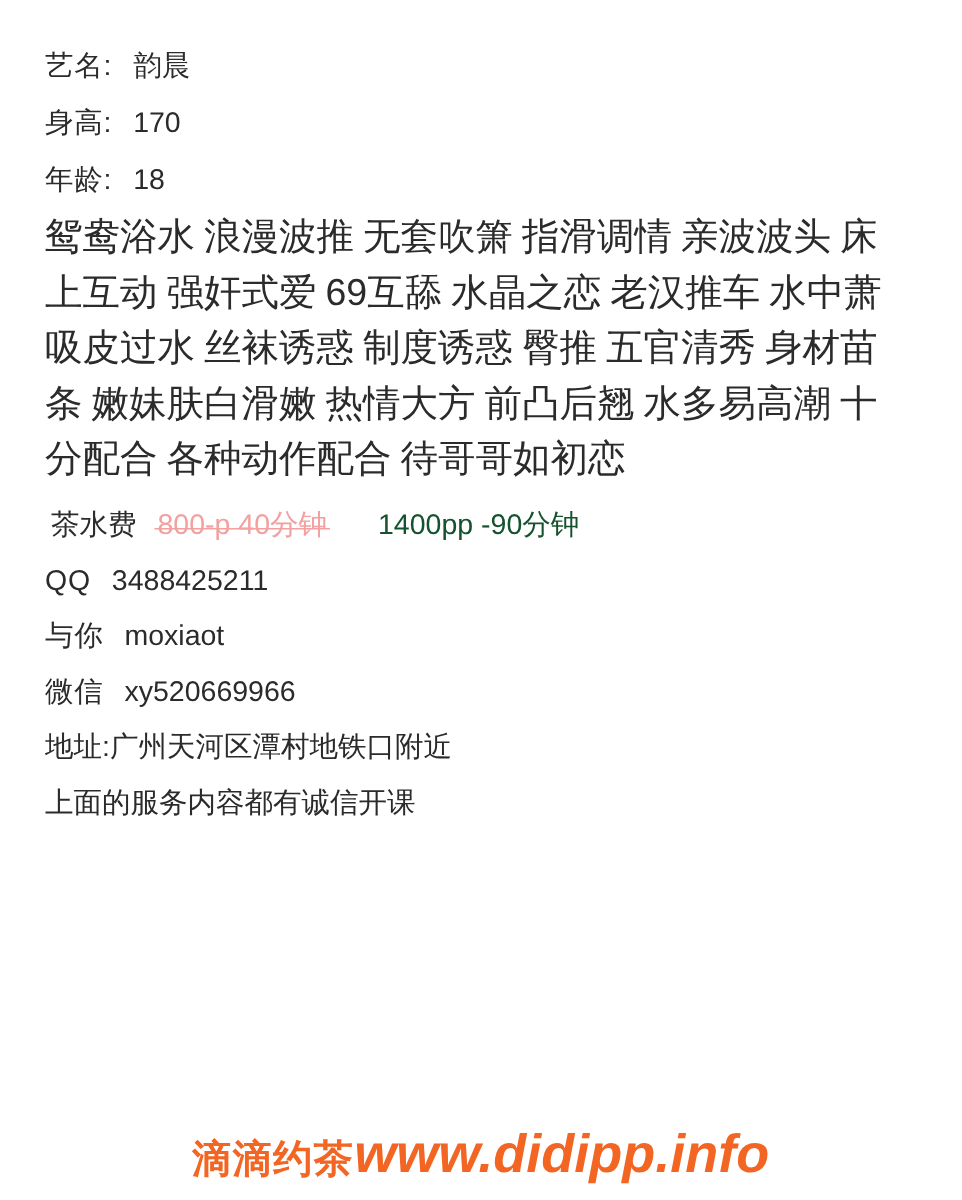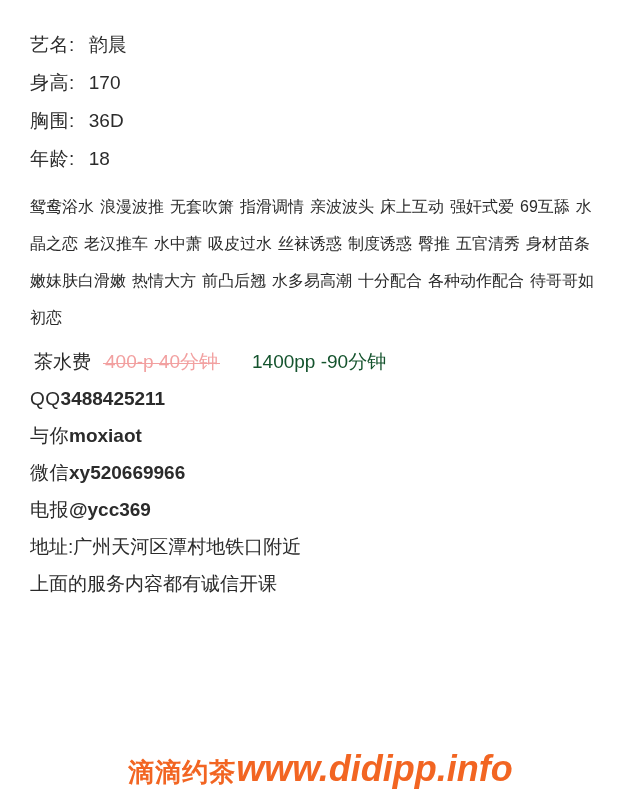--- a/index.html
+++ b/index.html
@@ -33,22 +33,21 @@
     line-height: 38px;
     white-space: nowrap;
   }
   .field-label {
     letter-spacing: 0.5px;
   }
   .field-value {
     margin-left: 14px;
   }
   .services {
-    margin-top: 10px;
-    font-size: 16px;
+    font-size: 25px;
     line-height: 37px;
     width: 570px;
     word-break: break-word;
   }
   .services span {
     margin-right: 6px;
   }
   .price-row {
     margin-top: 8px;
     font-size: 19px;
@@ -80,22 +79,21 @@
   }
   .contact-row {
     font-size: 19px;
     line-height: 37px;
     white-space: nowrap;
   }
   .contact-label {
     letter-spacing: 0.5px;
   }
   .contact-value {
-    margin-left: 0;
-    font-weight: bold;
+    margin-left: 14px;
   }
   .note-row {
     font-size: 19px;
     line-height: 37px;
   }
   .footer {
     position: absolute;
     left: 0;
     top: 736px;
     width: 641px;
@@ -123,47 +121,41 @@
 
   <div class="content">
 
     <div class="field-row">
       <span class="field-label">艺名:</span><span class="field-value">韵晨</span>
     </div>
     <div class="field-row">
       <span class="field-label">身高:</span><span class="field-value">170</span>
     </div>
     <div class="field-row">
-      <span class="field-label">胸围:</span><span class="field-value">36D</span>
-    </div>
-    <div class="field-row">
       <span class="field-label">年龄:</span><span class="field-value">18</span>
     </div>
 
     <div class="services">
       <span>鸳鸯浴水</span><span>浪漫波推</span><span>无套吹箫</span><span>指滑调情</span><span>亲波波头</span><span>床上互动</span><span>强奸式爱</span><span>69互舔</span><span>水晶之恋</span><span>老汉推车</span><span>水中萧</span><span>吸皮过水</span><span>丝袜诱惑</span><span>制度诱惑</span><span>臀推</span><span>五官清秀</span><span>身材苗条</span><span>嫩妹肤白滑嫩</span><span>热情大方</span><span>前凸后翘</span><span>水多易高潮</span><span>十分配合</span><span>各种动作配合</span><span>待哥哥如初恋</span>
     </div>
 
     <div class="price-row">
       <span class="price-label">茶水费</span>
-      <span class="price-struck">400-p 40分钟</span>
+      <span class="price-struck">800-p 40分钟</span>
       <span class="price-main">1400pp -90分钟</span>
     </div>
 
     <div class="contact-row">
       <span class="contact-label">QQ</span><span class="contact-value">3488425211</span>
     </div>
     <div class="contact-row">
       <span class="contact-label">与你</span><span class="contact-value">moxiaot</span>
     </div>
     <div class="contact-row">
       <span class="contact-label">微信</span><span class="contact-value">xy520669966</span>
-    </div>
-    <div class="contact-row">
-      <span class="contact-label">电报</span><span class="contact-value">@ycc369</span>
     </div>
 
     <div class="note-row">地址:广州天河区潭村地铁口附近</div>
     <div class="note-row">上面的服务内容都有诚信开课</div>
 
   </div>
 
   <div class="footer">
     <span class="footer-brand">滴滴约茶</span><span class="footer-url">www.didipp.info</span>
   </div>

